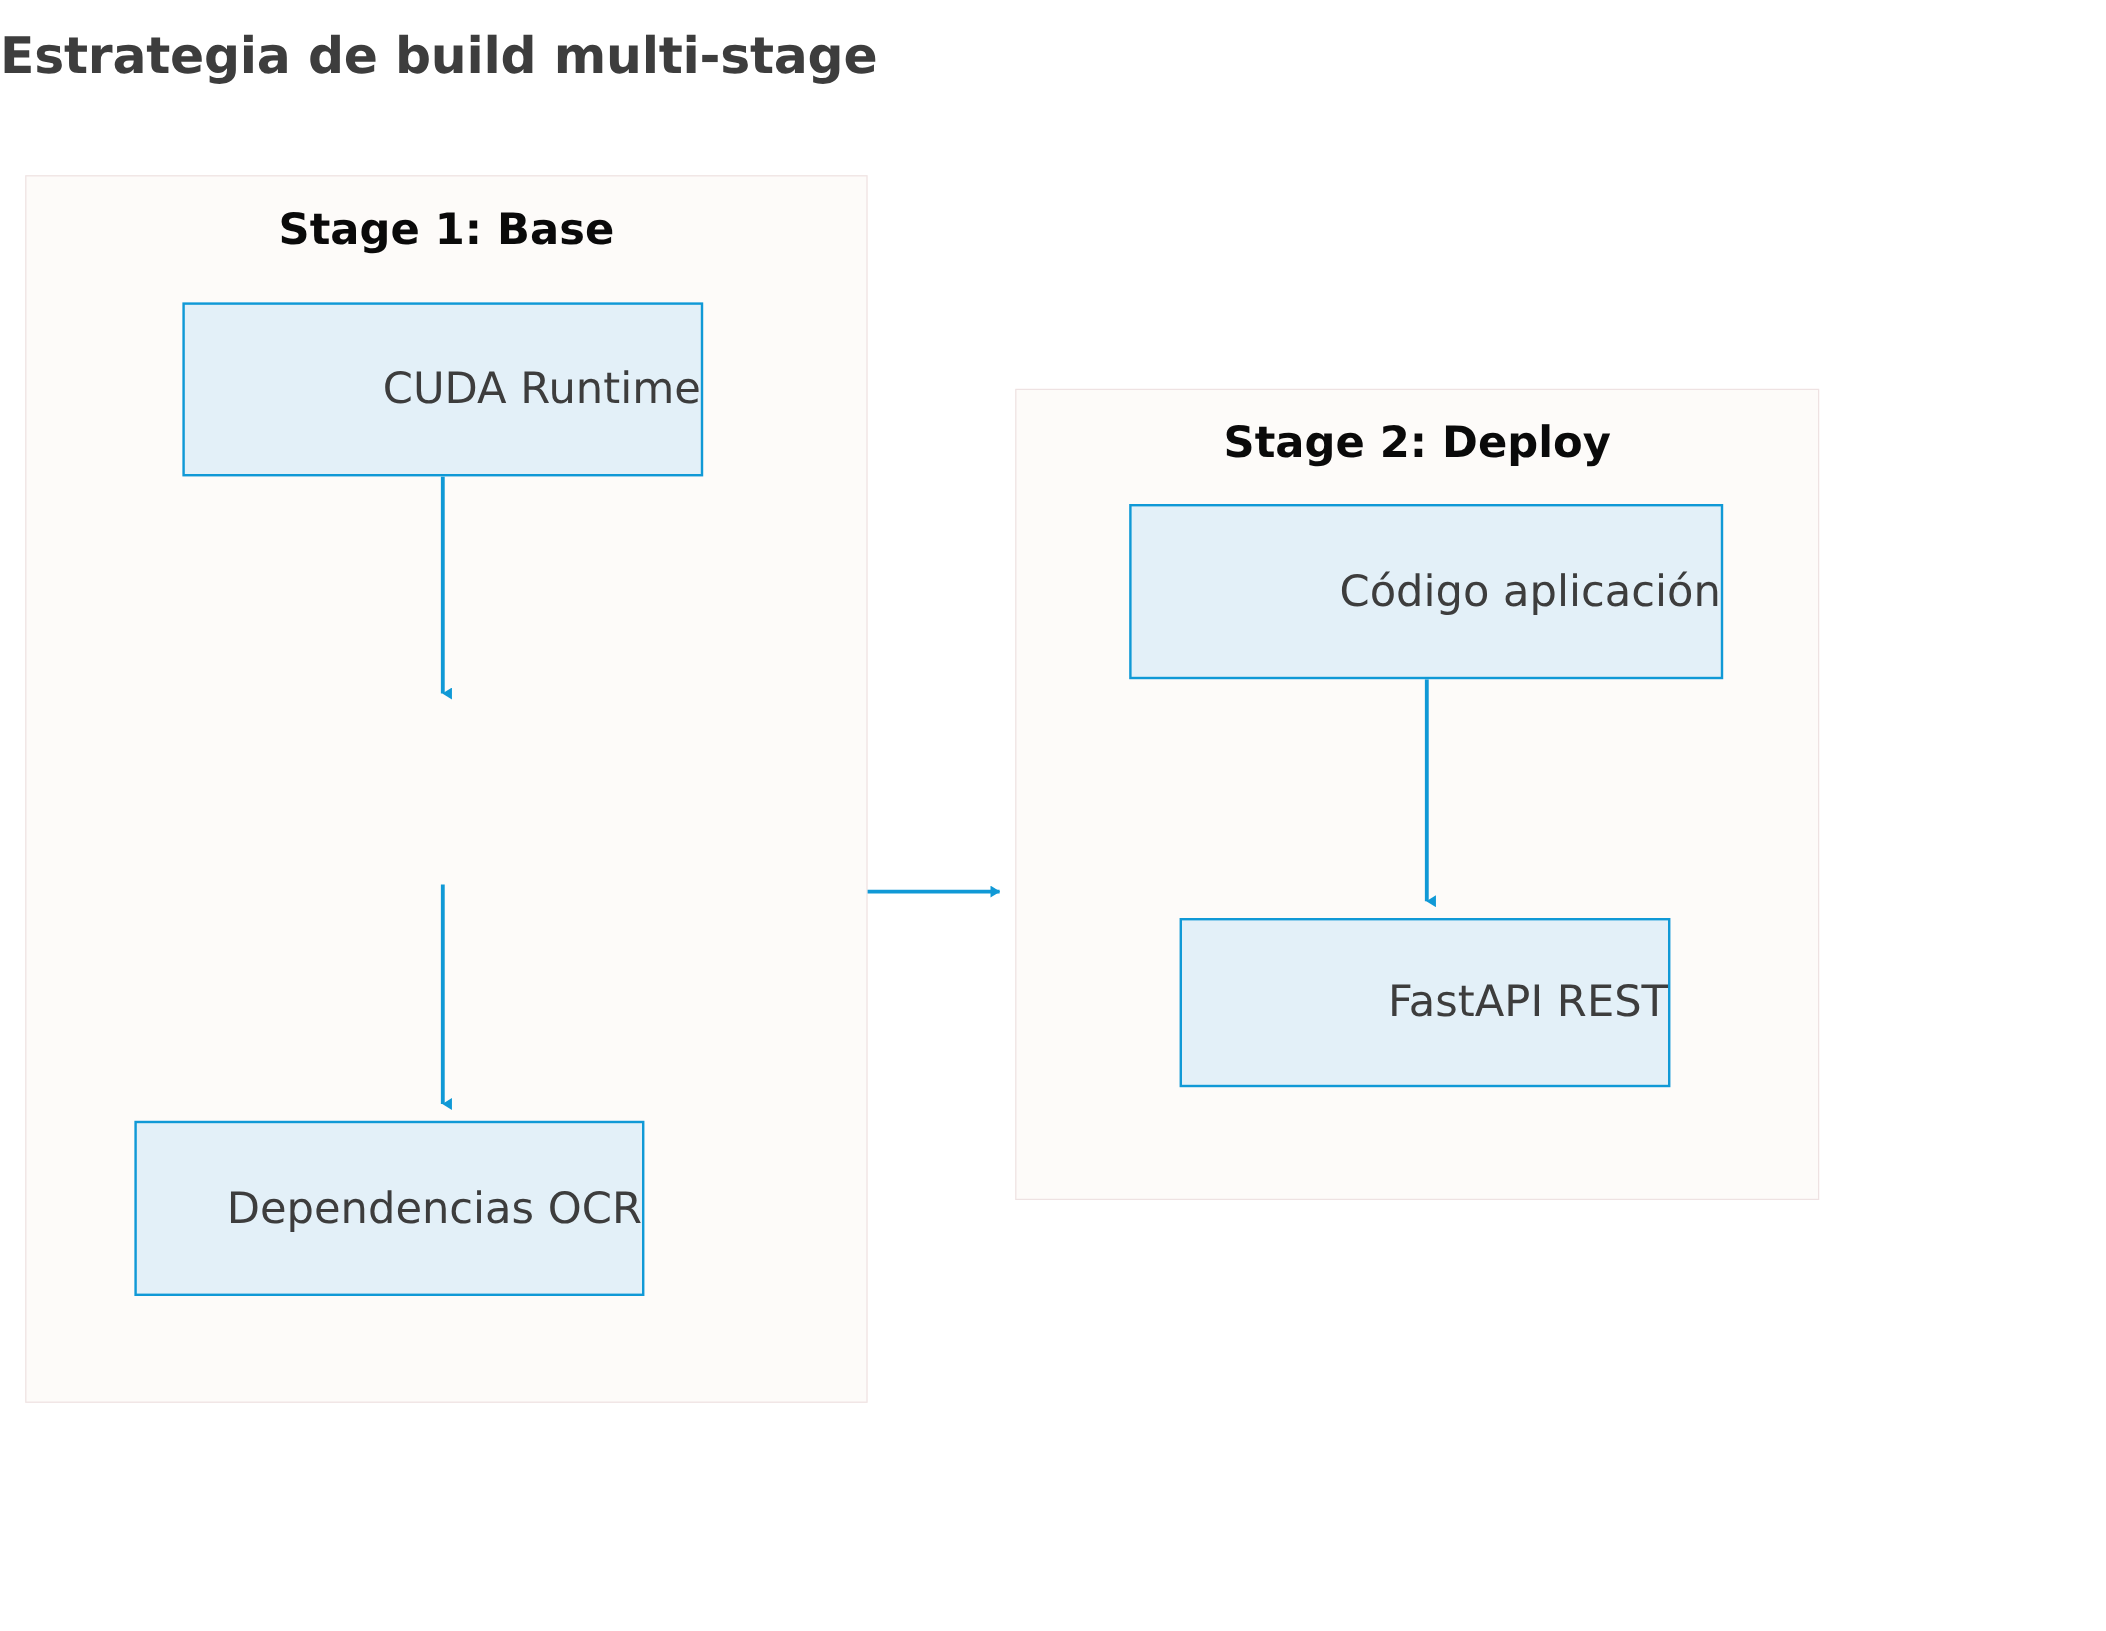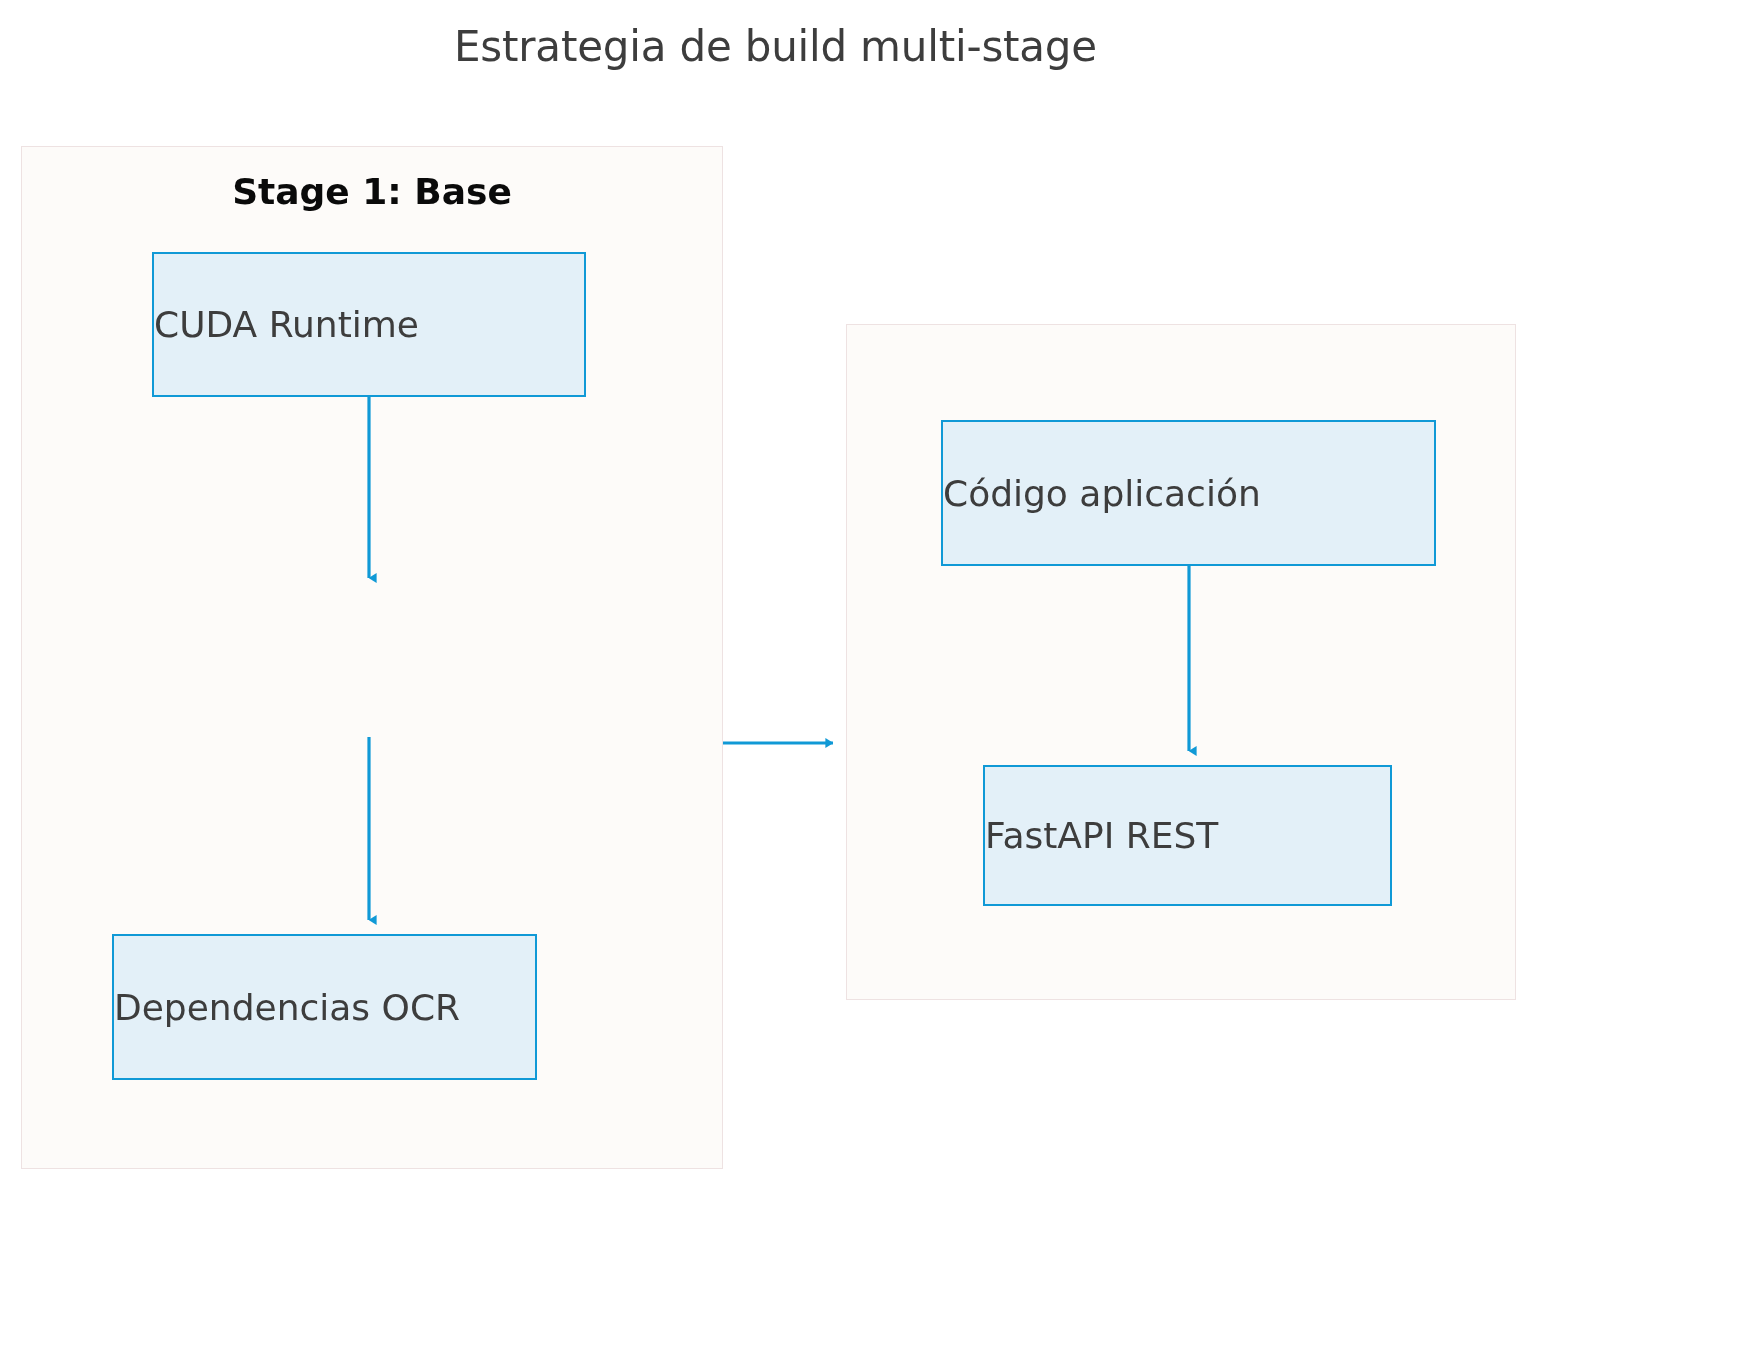--- a/index.html
+++ b/index.html
@@ -21,23 +21,23 @@
     top: 0;
     width: 1755px;
     height: 1359px;
   }
 
   .diagram-title {
     position: absolute;
     left: 0;
     top: 22px;
     width: 1551px;
-    text-align: center;
+    text-align: left;
     font-size: 42px;
-    font-weight: 400;
+    font-weight: 700;
     color: #3d3d3d;
     letter-spacing: -0.2px;
     white-space: nowrap;
   }
 
   .stage-container {
     position: absolute;
     background: #fdfbf9;
     border: 1.6px solid #eee2e2;
     box-sizing: border-box;
@@ -79,21 +79,21 @@
     width: 670px;
   }
 
   .node-box {
     position: absolute;
     box-sizing: border-box;
     background: #e3f0f8;
     border: 2.4px solid #1099d6;
     display: flex;
     align-items: center;
-    justify-content: flex-start;
+    justify-content: flex-end;
     color: #3d3d3d;
     font-size: 36px;
     font-weight: 400;
     white-space: nowrap;
   }
 
   #node-cuda     { left: 152px;  top: 252px;  width: 434px; height: 145px; }
   #node-python   { left: 170px;  top: 592px;  width: 405px; height: 145px; }
   #node-deps     { left: 112px;  top: 934px;  width: 425px; height: 146px; }
   #node-codigo   { left: 941px;  top: 420px;  width: 495px; height: 146px; }
@@ -115,20 +115,21 @@
 <div id="canvas">
 
   <div class="diagram-title">Estrategia de build multi-stage</div>
 
   <div id="stage1-container" class="stage-container"></div>
 
   <div id="stage1-label" class="stage-label">Stage 1: Base</div>
 
   <div id="stage2-container" class="stage-container"></div>
 
+  <div id="stage2-label" class="stage-label">Stage 2: Deploy</div>
 
   <svg class="edge-svg" xmlns="http://www.w3.org/2000/svg" viewBox="0 0 1755 1359">
     <defs>
       <marker id="arrowhead-down" markerWidth="10" markerHeight="8" refX="5" refY="7.6" orient="auto" markerUnits="userSpaceOnUse">
         <polygon points="0,0 10,0 5,8" fill="#1099d6"></polygon>
       </marker>
       <marker id="arrowhead-right" markerWidth="8" markerHeight="10" refX="7.6" refY="5" orient="auto" markerUnits="userSpaceOnUse">
         <polygon points="0,0 0,10 8,5" fill="#1099d6"></polygon>
       </marker>
     </defs>

